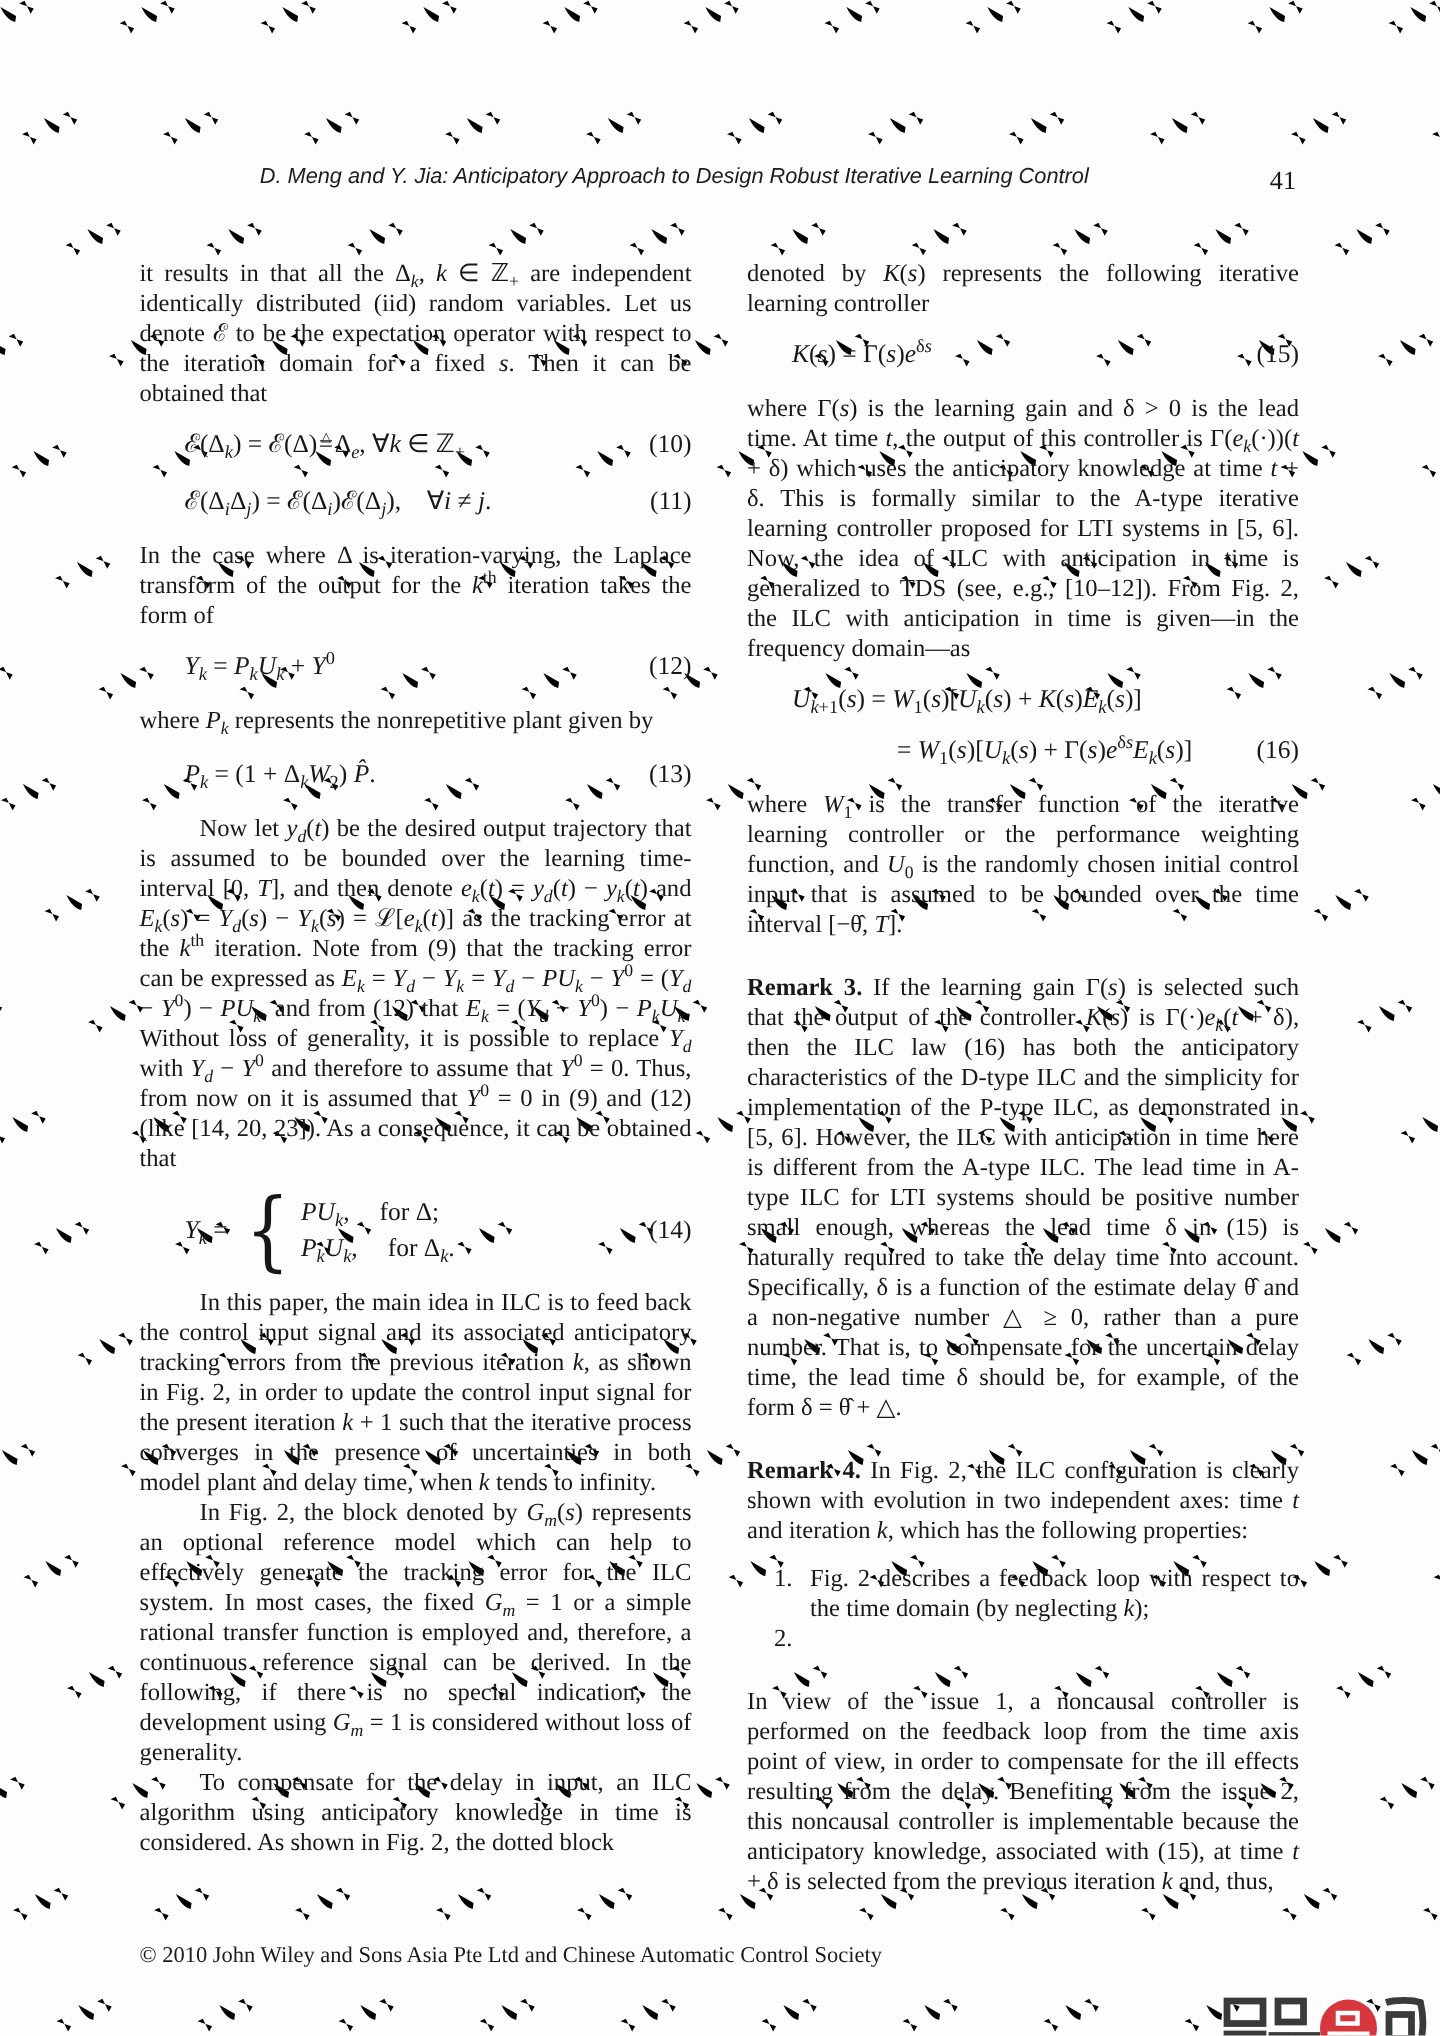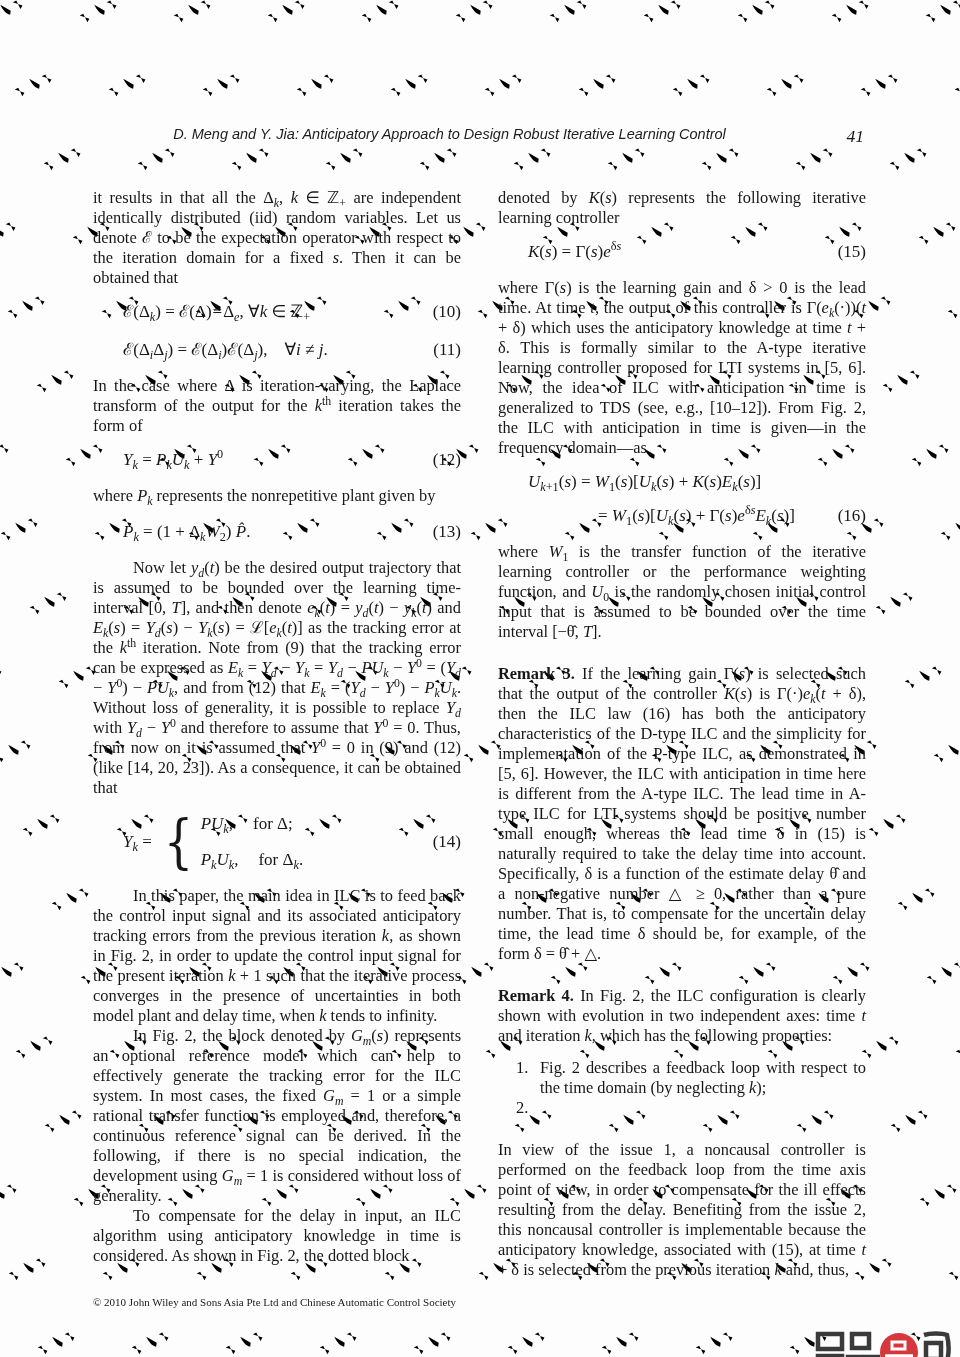--- a/index.html
+++ b/index.html
@@ -15,36 +15,35 @@
 
   
   #watermark-layer { position: absolute; inset: 0; z-index: 0; pointer-events: none; }
   .wm {
     position: absolute;
     transform: rotate(-26deg);
     overflow: visible;
   }
 
   
-  .content { position: absolute; left: 93px; top: 126px; width: 773px; z-index: 1; }
+  .content { position: absolute; left: 93px; top: 110px; width: 773px; z-index: 1; }
 
   .header { position: relative; height: 22px; }
   .running-title {
     text-align: center;
     font-family: "Liberation Sans", sans-serif;
     font-style: italic;
     font-size: 14.5px;
     color: #1c1c1c;
     padding-right: 60px;
   }
   .page-number {
     position: absolute; right: 2px; top: 0;
     font-family: "Liberation Serif", serif;
     font-size: 17.5px;
-    font-style: italic;
   }
 
   .columns { display: flex; gap: 37px; margin-top: 40px; }
   .col { width: 368px; font-size: 16.4px; line-height: 20px; text-align: justify; }
 
   p { margin: 0; }
   .indent { text-indent: 40px; }
 
   .section-heading {
     font-weight: bold;
@@ -70,42 +69,42 @@
   .deq-t { position: absolute; left: 50%; top: -0.62em; transform: translateX(-50%); font-size: 0.5em; }
 
   
   .cases-wrap { display: flex; align-items: center; }
   .cases-brace {
     font-family: "DejaVu Serif", serif;
     font-size: 58px; font-weight: 400;
     transform: scaleX(0.8);
     margin: 0 4px 0 8px; line-height: 0;
   }
-  .cases { display: flex; flex-direction: column; gap: 12px; }
+  .cases { display: flex; flex-direction: column; }
   .case-row { display: flex; }
   .case-cond { margin-left: 20px; }
 
   
   .eq16 .eq-num { align-self: flex-end; }
   .eq16 .line2 { margin-left: 70px; margin-top: 10px; }
 
   .remark { margin-top: 22px; }
   .remark-label { font-weight: bold; }
 
   .num-list { margin: 12px 0 0 0; text-align: justify; }
   .num-list .li { display: flex; padding-left: 18px; }
   .li-num { width: 24px; flex: 0 0 24px; }
   .li-text { flex: 1; }
 
   .spaced { margin-top: 22px; }
 
   
   .footer {
     position: absolute; left: 93px; top: 1296px; width: 640px;
-    font-size: 11px; color: #1a1a1a; z-index: 1;
+    font-size: 15px; color: #1a1a1a; z-index: 1;
   }
 
   
   .logo { position: absolute; left: 813px; top: 1330px; width: 142px; z-index: 2; }
   .logo-glyphs { display: block; }
   .logo-url {
     font-family: "Liberation Sans", sans-serif;
     font-weight: bold; font-size: 13px;
     color: #e8444a; text-align: center; margin-top: 1px;
     letter-spacing: 0.2px;

